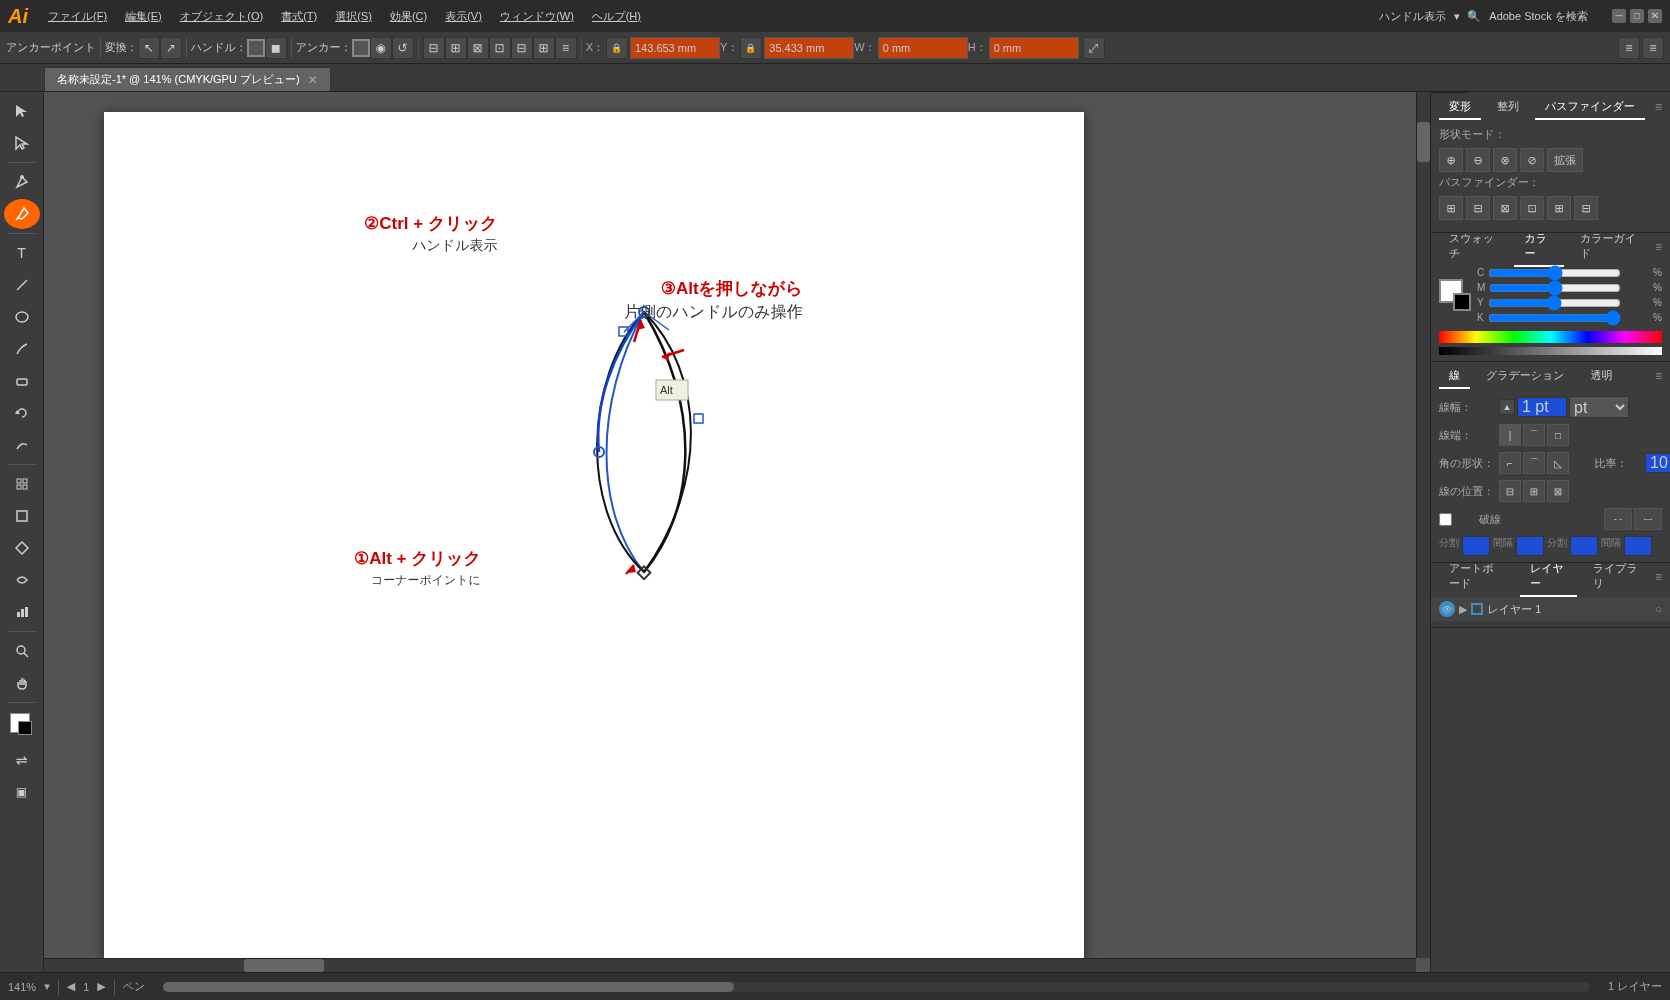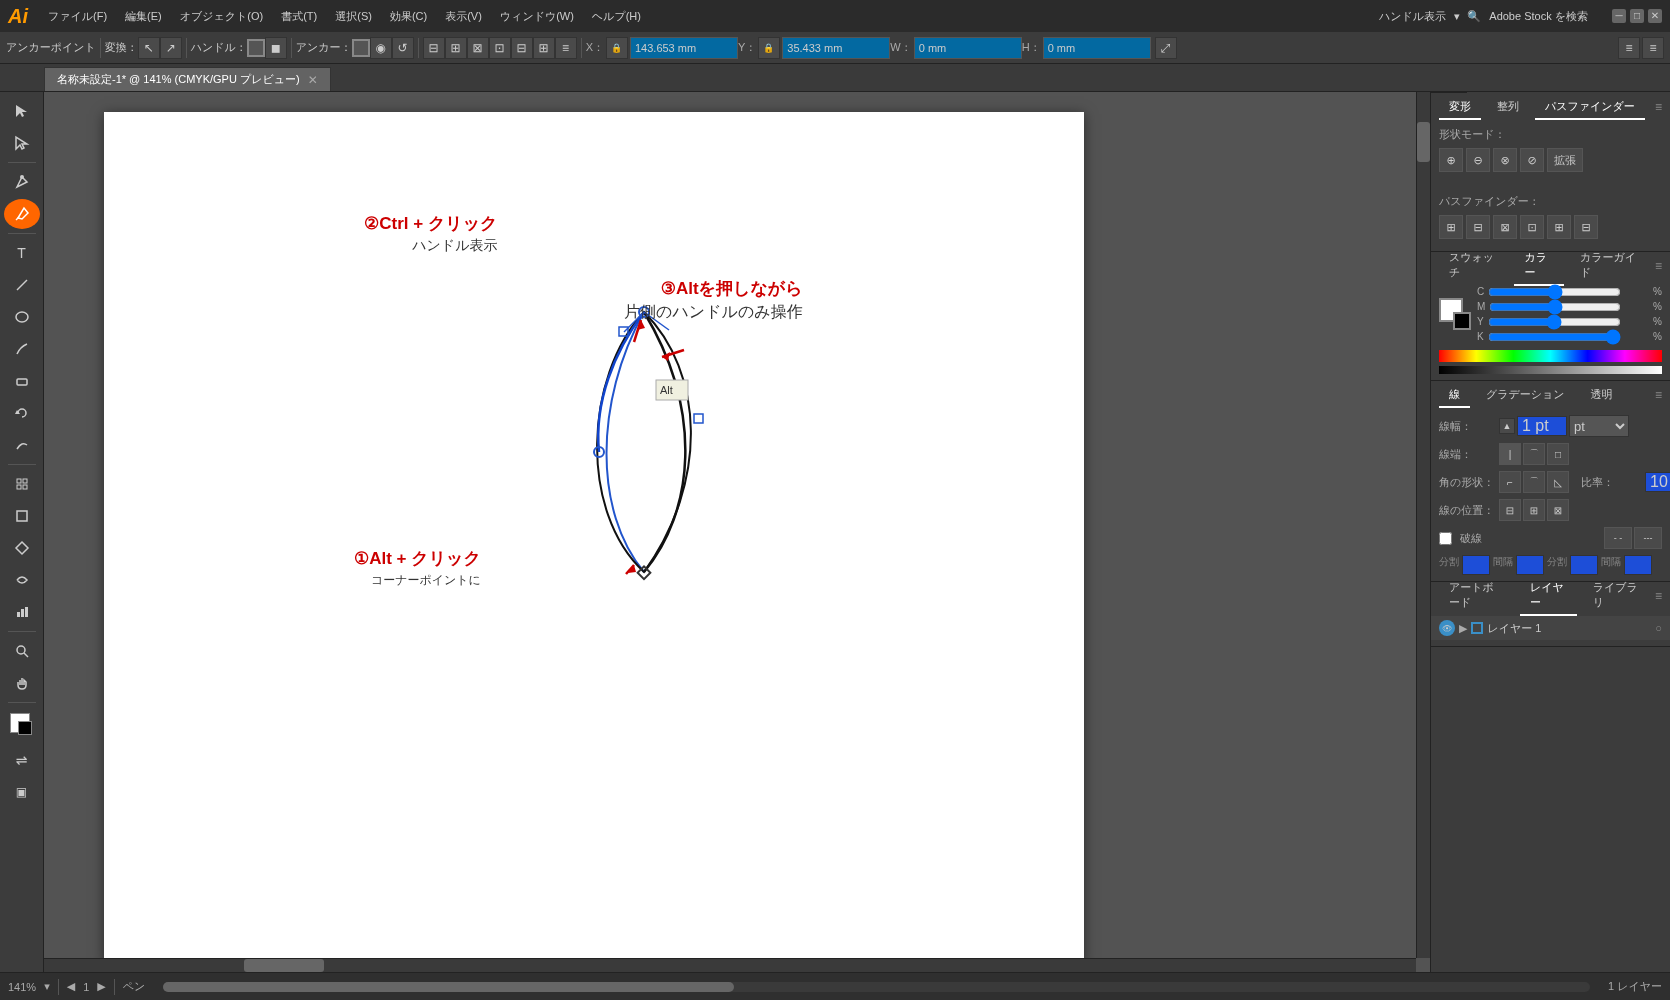--- a/index.html
+++ b/index.html
@@ -4,40 +4,40 @@
   <style>
     * { box-sizing: border-box; margin: 0; padding: 0; }
     body { width: 1670px; height: 1000px; overflow: hidden; background: #535353; font-family: 'Meiryo', 'Yu Gothic', sans-serif; font-size: 11px; color: #ccc; }
 
     
     #titlebar {
       height: 32px; background: #2b2b2b; display: flex; align-items: center;
       padding: 0 8px; justify-content: space-between;
     }
     #titlebar .ai-logo { color: #ff9a00; font-size: 20px; font-weight: bold; font-style: italic; margin-right: 12px; }
-    #titlebar .menu-bar { display: flex; gap: 2px; }
+    #titlebar .menu-bar { display: flex; gap: 2px; text-decoration: underline; }
     #titlebar .menu-item { color: #ccc; padding: 4px 8px; font-size: 11px; cursor: pointer; }
     #titlebar .title-right { display: flex; align-items: center; gap: 8px; color: #ccc; font-size: 11px; }
     #titlebar .win-controls { display: flex; gap: 4px; margin-left: 16px; }
     #titlebar .win-btn { width: 14px; height: 14px; border-radius: 2px; background: #666; display: inline-block; font-size: 10px; color: #ccc; text-align: center; line-height: 14px; cursor: pointer; }
 
     
     #toolbar {
       height: 32px; background: #3c3c3c; display: flex; align-items: center;
       padding: 0 6px; border-bottom: 1px solid #222;
     }
     .tool-label { color: #ccc; font-size: 11px; }
     .tool-sep { width: 1px; height: 20px; background: #555; margin: 0 4px; }
     .tool-icon-btn {
       width: 22px; height: 22px; background: #4a4a4a; border: 1px solid #333;
       color: #ccc; font-size: 12px; display: flex; align-items: center; justify-content: center; cursor: pointer;
     }
     .coord-field { display: flex; align-items: center; gap: 2px; }
     .coord-label { color: #aaa; font-size: 11px; }
-    .coord-input { background: #0369a1; border: 1px solid #555; color: #ccc; font-size: 11px; height: 22px; padding: 0 4px; width: 108px; }
+    .coord-input { background: #c2410c; border: 1px solid #555; color: #ccc; font-size: 11px; height: 22px; padding: 0 4px; width: 90px; }
 
     
     #tabbar {
       height: 28px; background: #3a3a3a; display: flex; align-items: flex-end; padding-left: 44px;
       border-bottom: 1px solid #222;
     }
     .tab {
       height: 24px; background: #555; border: 1px solid #333; border-bottom: none;
       padding: 0 12px; display: flex; align-items: center; font-size: 11px; color: #ddd;
       cursor: pointer; gap: 8px; min-width: 160px;
@@ -94,21 +94,21 @@
     .rp-header {
       height: 28px; background: #3c3c3c; display: flex; align-items: center;
       padding: 0 8px; gap: 6px; font-size: 11px; color: #ccc;
     }
     .rp-tab {
       padding: 4px 10px; font-size: 11px; color: #ccc; cursor: pointer; border-bottom: 2px solid transparent;
     }
     .rp-tab.active { color: #fff; border-bottom: 2px solid #fff; }
     .rp-body { padding: 6px 8px; }
     .rp-row { display: flex; align-items: center; margin-bottom: 6px; gap: 4px; }
-    .rp-label { color: #aaa; font-size: 11px; min-width: 60px; }
+    .rp-label { color: #aaa; font-size: 11px; min-width: 60px; text-align: center; }
     .rp-input-sm {
       background: #1d4ed8; border: 1px solid #333; color: #ccc; font-size: 16px;
       height: 20px; padding: 0 4px; width: 50px;
     }
     .shape-mode-icons { display: flex; gap: 3px; flex-wrap: wrap; }
     .sm-icon {
       width: 24px; height: 24px; background: #4a4a4a; border: 1px solid #555;
       display: flex; align-items: center; justify-content: center; font-size: 11px; color: #ccc; cursor: pointer;
     }
     .pf-icons { display: flex; gap: 3px; flex-wrap: wrap; margin-bottom: 6px; }
@@ -118,21 +118,21 @@
 
     
     #stroke-panel { padding: 6px 8px; }
     .stroke-row { display: flex; align-items: center; margin-bottom: 6px; gap: 4px; }
     .stroke-label { color: #aaa; font-size: 11px; min-width: 56px; }
     .stroke-icons { display: flex; gap: 2px; }
     .stroke-icon {
       width: 22px; height: 22px; background: #4a4a4a; border: 1px solid #555;
       display: flex; align-items: center; justify-content: center; font-size: 10px; color: #ccc; cursor: pointer;
     }
-    .stroke-select { background: #555; border: 1px solid #333; color: #ccc; font-size: 13px; height: 22px; width: 60px; }
+    .stroke-select { background: #555; border: 1px solid #333; color: #ccc; font-size: 16px; height: 22px; width: 60px; }
 
     
     #statusbar {
       height: 28px; background: #2f2f2f; display: flex; align-items: center;
       padding: 0 8px; gap: 8px; font-size: 11px; color: #aaa; border-top: 1px solid #222;
     }
     .status-sep { width: 1px; height: 16px; background: #555; }
 
     
     #layers-panel { padding: 6px 0; }
@@ -426,21 +426,21 @@
           <div class="rp-row">
             <span class="rp-label">形状モード：</span>
           </div>
           <div class="shape-mode-icons">
             <div class="sm-icon">⊕</div>
             <div class="sm-icon">⊖</div>
             <div class="sm-icon">⊗</div>
             <div class="sm-icon">⊘</div>
             <div class="sm-icon" style="width:auto;padding:0 6px;">拡張</div>
           </div>
-          <div class="rp-row" style="margin-top:22px;">
+          <div class="rp-row" style="margin-top:3px;">
             <span class="rp-label">パスファインダー：</span>
           </div>
           <div class="pf-icons">
             <div class="sm-icon">⊞</div>
             <div class="sm-icon">⊟</div>
             <div class="sm-icon">⊠</div>
             <div class="sm-icon">⊡</div>
             <div class="sm-icon">⊞</div>
             <div class="sm-icon">⊟</div>
           </div>

